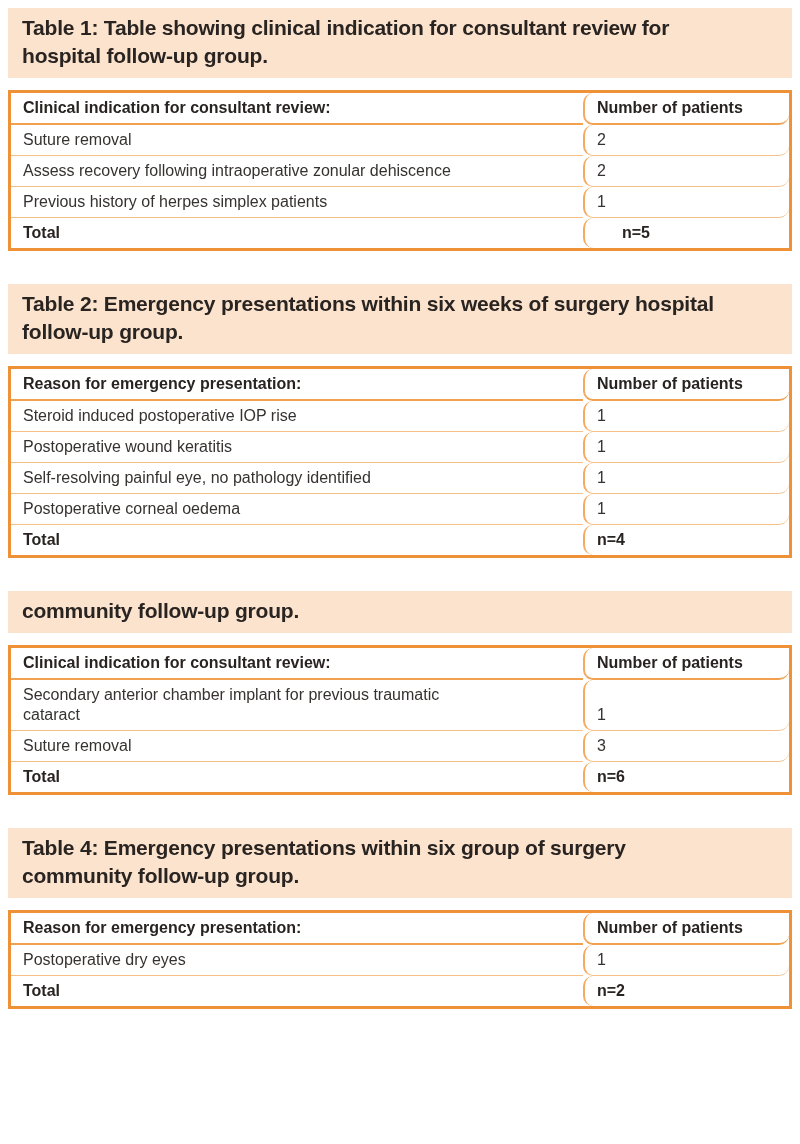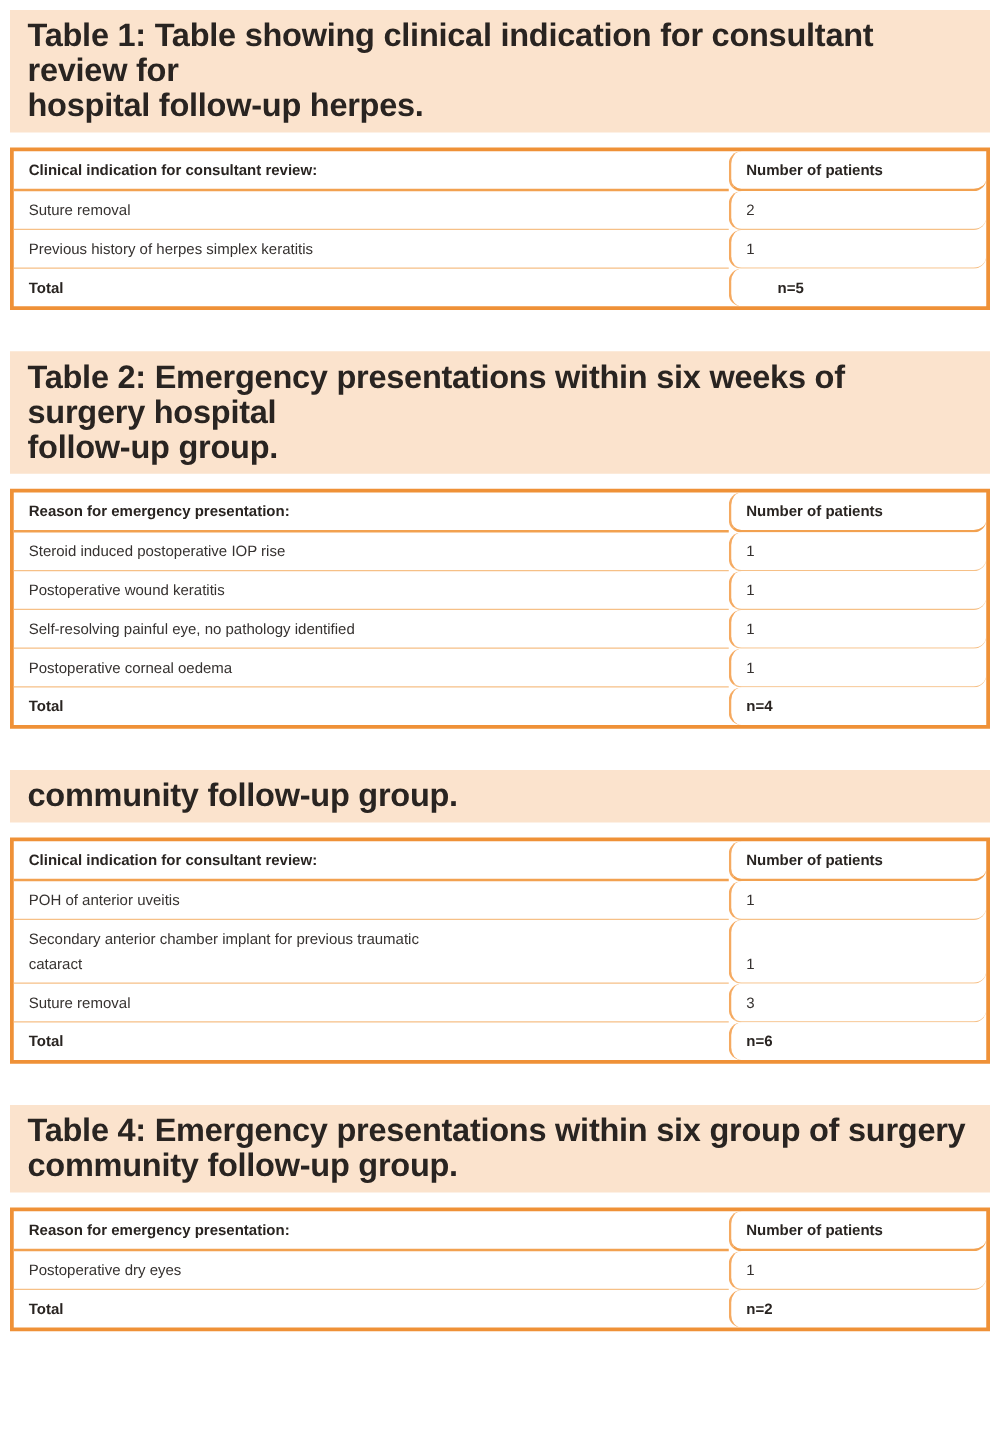--- a/index.html
+++ b/index.html
@@ -23,40 +23,40 @@
   }
   .table-section { margin-bottom: 33px; }
   .table-section:last-child { margin-bottom: 0; }
 
   .banner {
     background: var(--banner-bg);
     padding: 6px 16px 8px 14px;
     margin-bottom: 12px;
   }
   .title-line {
-    font-size: 26px;
+    font-size: 21px;
     line-height: 28px;
     font-weight: bold;
     color: var(--title-text);
     letter-spacing: -0.2px;
   }
 
   table {
     width: 100%;
     border-collapse: separate;
     border-spacing: 0;
     border: 3px solid var(--table-border);
     table-layout: fixed;
     background: #ffffff;
   }
   col.col-label { width: auto; }
   col.col-value { width: 206px; }
 
   th, td {
-    font-size: 12px;
+    font-size: 16px;
     line-height: 20px;
     padding: 5px 10px 5px 12px;
     text-align: left;
     color: var(--body-text);
     overflow: hidden;
   }
   th {
     font-weight: bold;
     color: var(--title-text);
     border-bottom: 2px solid var(--header-separator);
@@ -72,40 +72,44 @@
   td.value-indent { padding-left: 37px; }
 
   .label-line { display: block; }
 </style>
 </head>
 <body>
 
 <section class="table-section">
   <div class="banner">
     <div class="title-line">Table 1: Table showing clinical indication for consultant review for</div>
-    <div class="title-line">hospital follow-up herpes.</div>
+    <div class="title-line">hospital follow-up group.</div>
   </div>
   <table>
     <colgroup>
         <col class="col-label">
         <col class="col-value">
       </colgroup>
     <thead>
       <tr>
         <th class="c1">Clinical indication for consultant review:</th>
         <th class="c2">Number of patients</th>
       </tr>
     </thead>
     <tbody>
       <tr>
         <td class="c1">Suture removal</td>
         <td class="c2">2</td>
       </tr>
       <tr>
-        <td class="c1">Previous history of herpes simplex keratitis</td>
+        <td class="c1">Assess recovery following intraoperative zonular dehiscence</td>
+        <td class="c2">2</td>
+      </tr>
+      <tr>
+        <td class="c1">Previous history of herpes simplex patients</td>
         <td class="c2">1</td>
       </tr>
       <tr class="total-row">
         <td class="c1">Total</td>
         <td class="c2 value-indent">n=5</td>
       </tr>
     </tbody>
   </table>
 </section>
 
@@ -159,24 +163,20 @@
         <col class="col-label">
         <col class="col-value">
       </colgroup>
     <thead>
       <tr>
         <th class="c1">Clinical indication for consultant review:</th>
         <th class="c2">Number of patients</th>
       </tr>
     </thead>
     <tbody>
-      <tr>
-        <td class="c1">POH of anterior uveitis</td>
-        <td class="c2">1</td>
-      </tr>
       <tr>
         <td class="c1">
           <span class="label-line">Secondary anterior chamber implant for previous traumatic</span>
           <span class="label-line">cataract</span>
         </td>
         <td class="c2">1</td>
       </tr>
       <tr>
         <td class="c1">Suture removal</td>
         <td class="c2">3</td>

